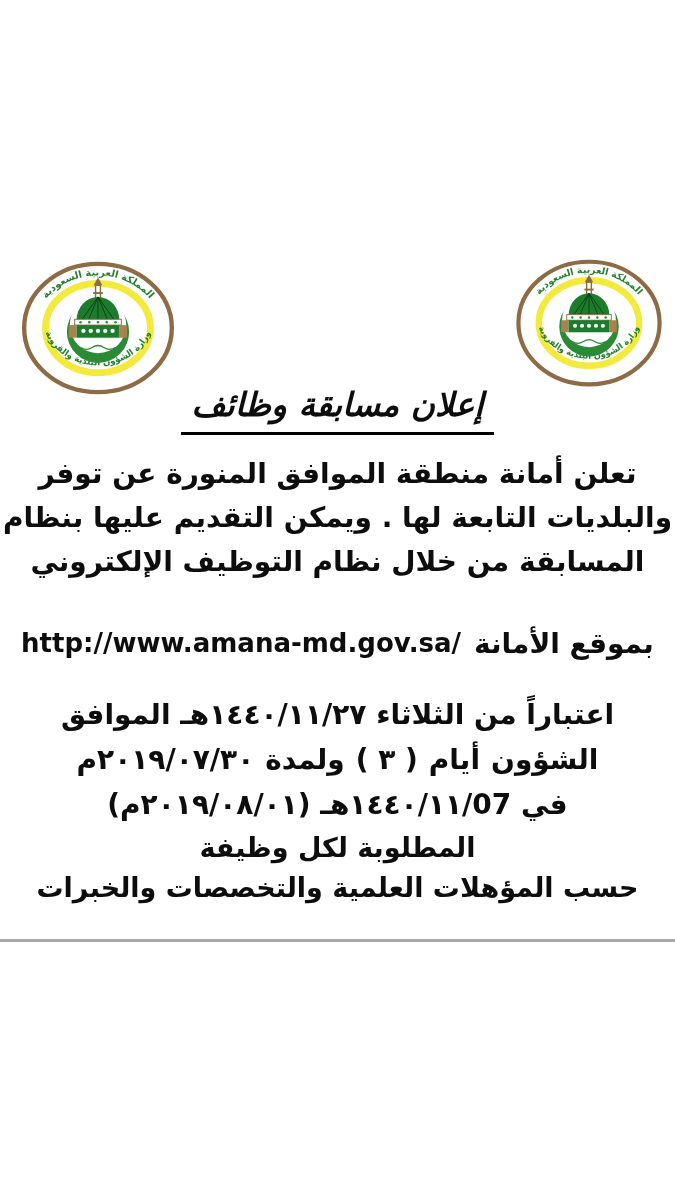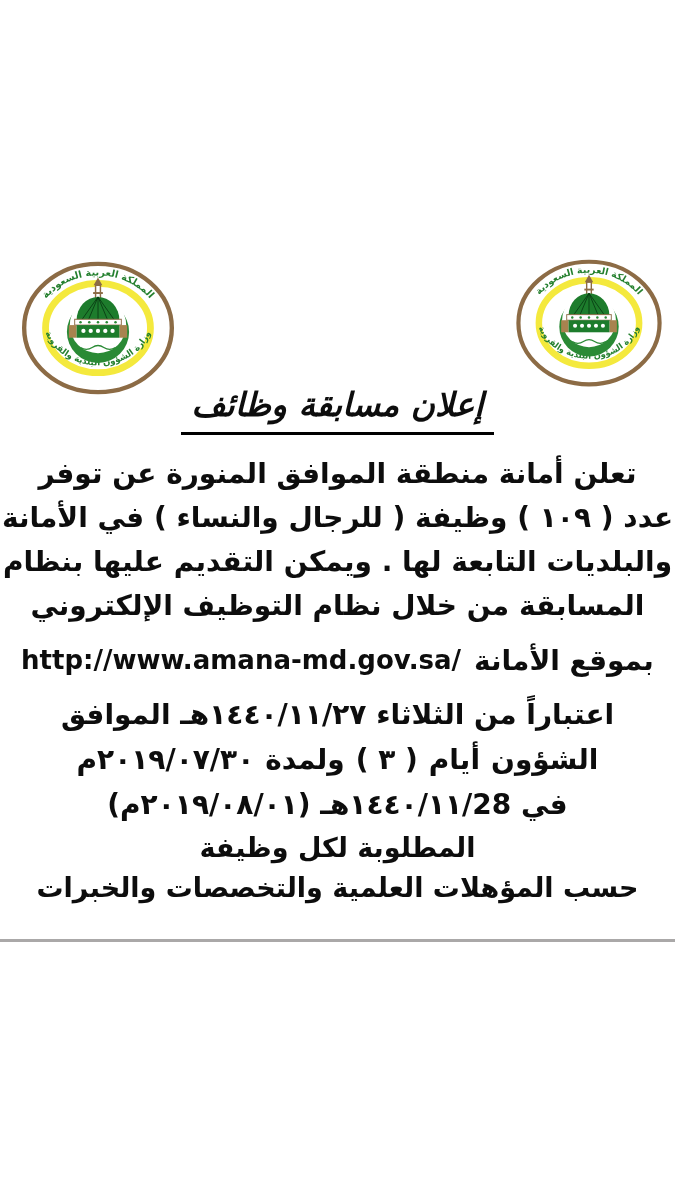--- a/index.html
+++ b/index.html
@@ -17,21 +17,21 @@
   }
   .title-wrap .title{
     display:inline-block;font-size:33px;font-weight:bold;line-height:1.15;
     border-bottom:3px solid #000;padding:0 10px 8px 10px;direction:rtl;font-style:italic;
   }
   .para{position:absolute;left:0;right:0;text-align:center;font-weight:bold;}
   .line{direction:rtl;unicode-bidi:embed;}
   #intro{top:452px;font-size:28px;}
   #intro .line{height:44px;line-height:44px;}
   #url-line{
-    top:641px;height:38px;display:flex;flex-direction:row;justify-content:center;
+    top:624px;height:38px;display:flex;flex-direction:row;justify-content:center;
     align-items:center;gap:13px;direction:ltr;
   }
   #url-line .url{font-size:26px;font-weight:bold;direction:ltr;unicode-bidi:isolate;}
   #url-line .url-label{font-size:28px;font-weight:bold;direction:rtl;unicode-bidi:isolate;}
   #dates{top:692px;font-size:28px;}
   #dates .line{height:45px;line-height:45px;}
   #date-line-2{
     display:flex;flex-direction:row;justify-content:center;align-items:center;
     gap:11px;direction:ltr;height:45px;
   }
@@ -128,40 +128,39 @@
     <path d="M 62,90 Q 68,94 74,90 Q 80,86 86,90 Q 92,94 98,90" fill="none" stroke-width="1.3" stroke="#2a8a35"></path>
   </g>
 </svg>
 
 <div class="title-wrap">
   <span class="title">إعلان مسابقة وظائف</span>
 </div>
 
 <div id="intro" class="para">
   <div class="line">تعلن أمانة منطقة الموافق المنورة عن توفر</div>
-  <div class="line">عدد ( ١٠٩ ) وظيفة ( للرجال والنساء ) في الأمانة</div>
   <div class="line">والبلديات التابعة لها . ويمكن التقديم عليها بنظام</div>
   <div class="line">المسابقة من خلال نظام التوظيف الإلكتروني</div>
 </div>
 
 <div id="url-line" class="para">
   <span class="url">http://www.amana-md.gov.sa/</span>
   <span class="url-label">بموقع الأمانة</span>
 </div>
 
 <div id="dates" class="para">
   <div class="line">اعتباراً من الثلاثاء ١٤٤٠/١١/٢٧هـ الموافق</div>
   <div id="date-line-2">
     <bdi class="num-seg">٢٠١٩/٠٧/٣٠م</bdi>
     <bdi>ولمدة</bdi>
     <bdi>( ٣ )</bdi>
     <bdi>أيام</bdi>
     <bdi>الشؤون</bdi>
   </div>
-  <div class="line">في ١٤٤٠/١١/28هـ (٢٠١٩/٠٨/٠١م)</div>
+  <div class="line">في ١٤٤٠/١١/07هـ (٢٠١٩/٠٨/٠١م)</div>
 </div>
 
 <div id="quals" class="para">
   <div class="line">المطلوبة لكل وظيفة</div>
   <div class="line">حسب المؤهلات العلمية والتخصصات والخبرات</div>
 </div>
 
 <div id="divider" style="background: rgb(170, 168, 168);"></div>
 
 </body></html>

